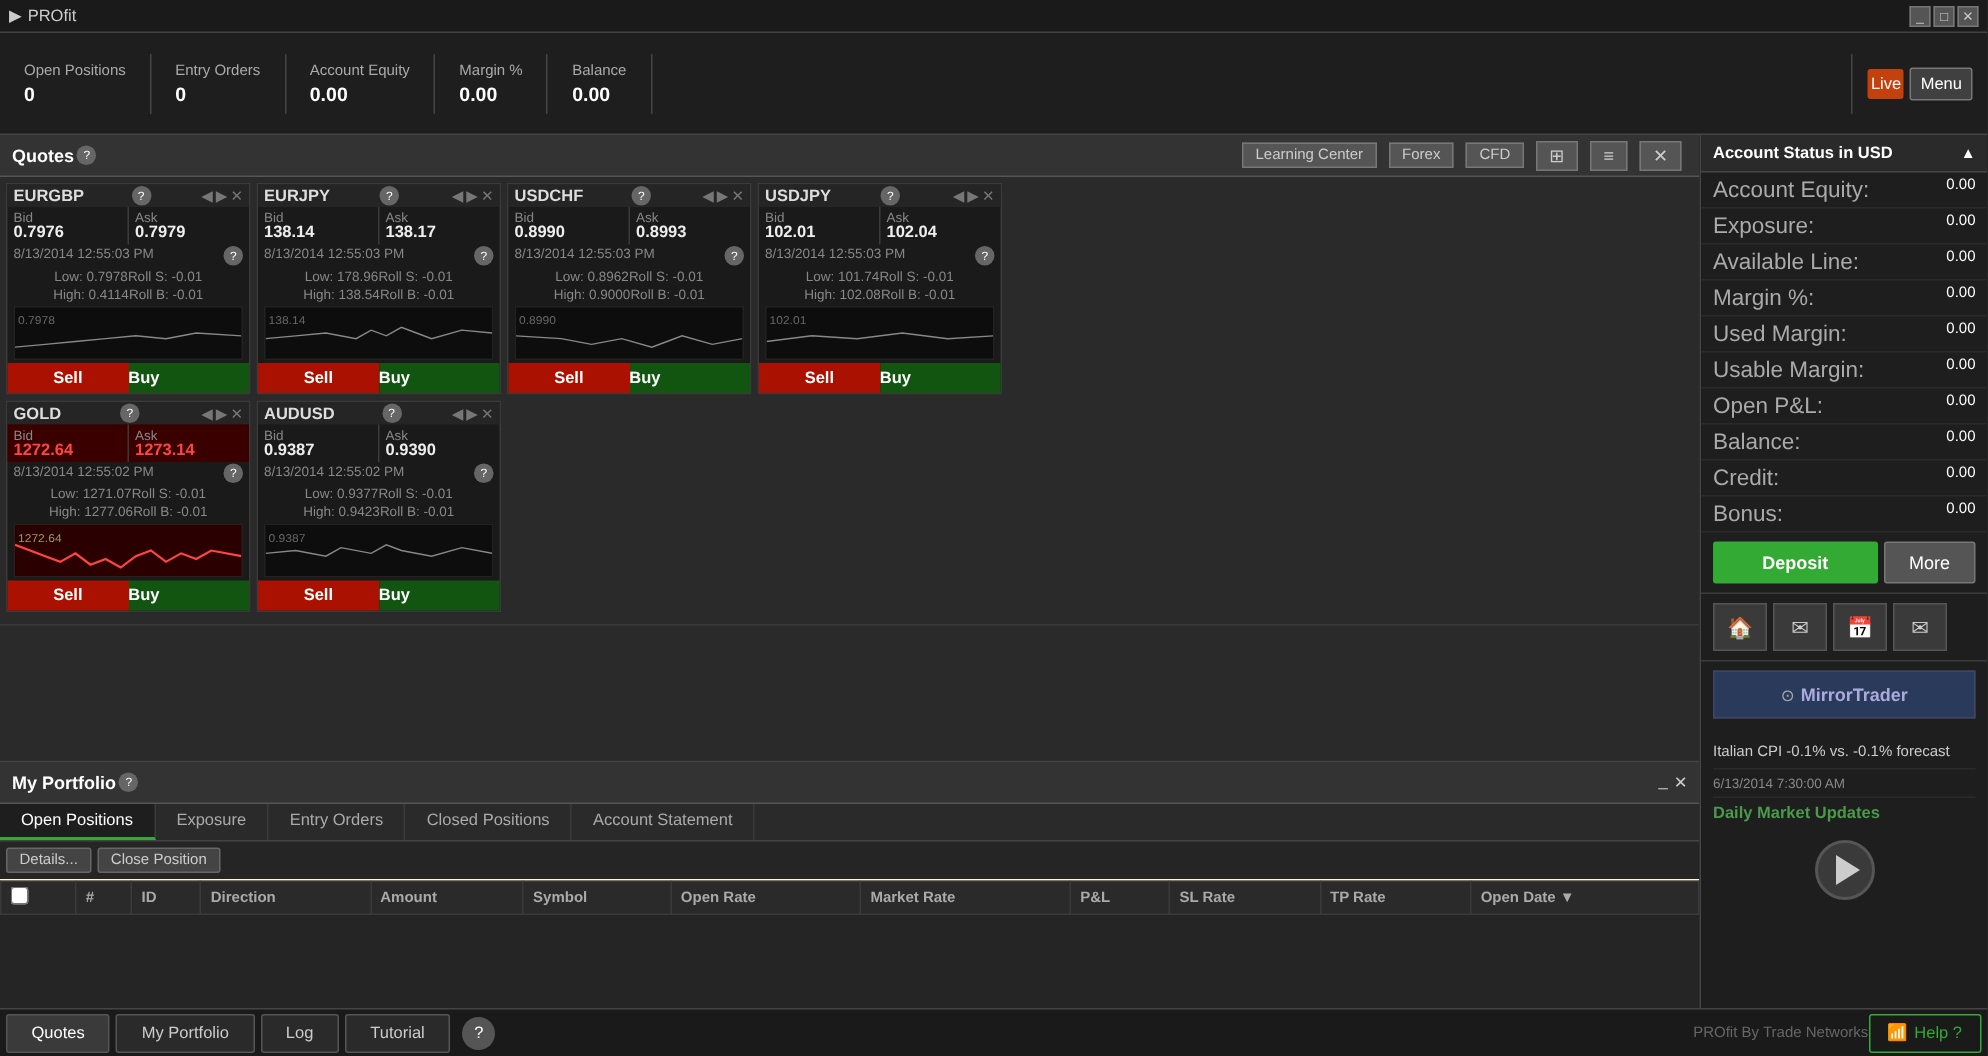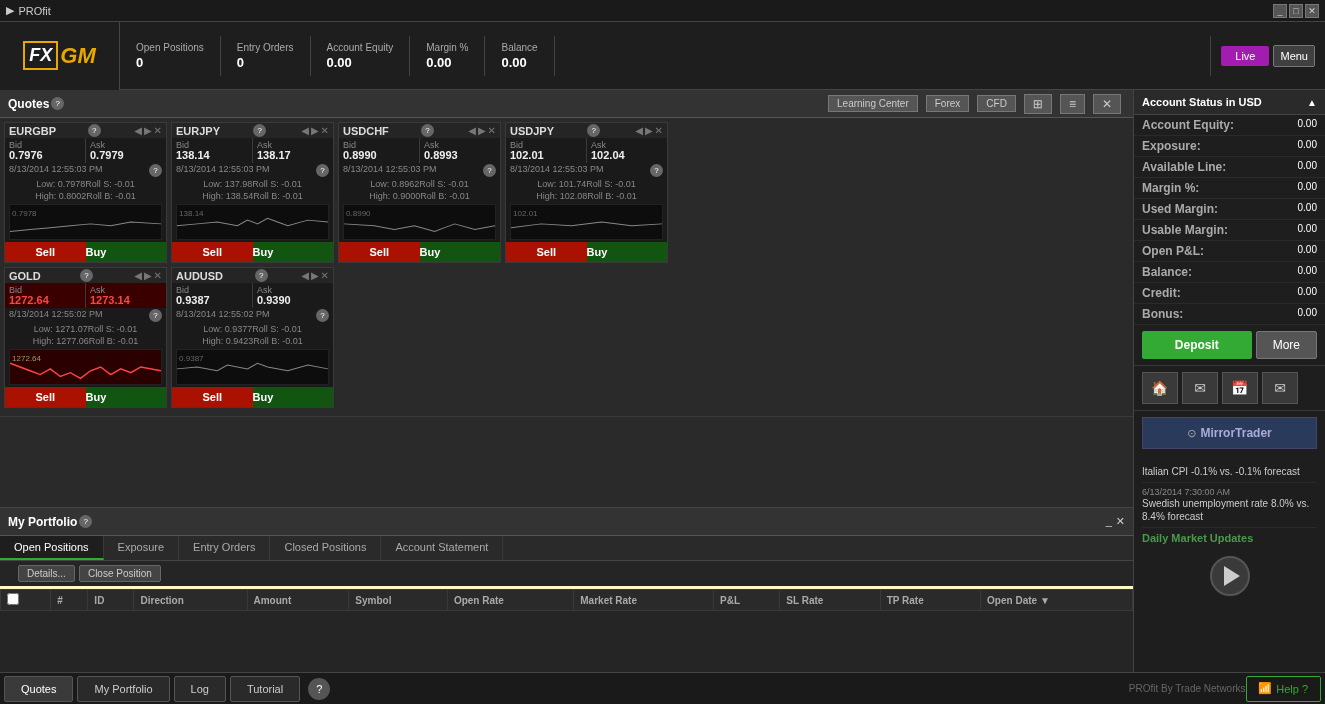--- a/index.html
+++ b/index.html
@@ -11,37 +11,37 @@
     #titlebar .win-btn { width: 14px; height: 14px; background: #555; border: 1px solid #777; font-size: 9px; color: #ccc; display: flex; align-items: center; justify-content: center; cursor: pointer; }
 
     
     #topbar { background: #1e1e1e; height: 68px; display: flex; align-items: center; border-bottom: 1px solid #444; }
     #logo { width: 120px; height: 68px; background: #1e1e1e; display: flex; align-items: center; justify-content: center; border-right: 1px solid #444; }
     #stats { display: flex; align-items: stretch; flex: 1; border-right: 1px solid #444; }
     .stat-block { padding: 6px 16px; border-right: 1px solid #444; display: flex; flex-direction: column; justify-content: center; }
     .stat-label { color: #aaa; font-size: 10px; }
     .stat-value { color: #fff; font-size: 13px; font-weight: bold; margin-top: 2px; }
     #live-menu { display: flex; align-items: center; gap: 4px; padding: 0 10px; }
-    .live-btn { background: #a21caf; color: white; border: none; padding: 4px 14px; font-size: 11px; cursor: pointer; border-radius: 2px; }
+    .live-btn { background: #c2410c; color: white; border: none; padding: 4px 2px; font-size: 11px; cursor: pointer; border-radius: 2px; }
     .menu-btn { background: #404040; color: white; border: 1px solid #777; padding: 4px 6px; font-size: 11px; cursor: pointer; border-radius: 2px; }
 
     
     #main { display: flex; height: calc(704px - 22px - 68px - 32px); }
     #content { flex: 1; display: flex; flex-direction: column; overflow: hidden; }
 
     
     #quotes-area { flex: 1; background: #2a2a2a; overflow: hidden; position: relative; }
     #quotes-header { background: #333; height: 28px; display: flex; align-items: center; padding: 0 8px; border-bottom: 1px solid #555; }
     .lc-btn { background: #555; color: #ccc; border: 1px solid #777; padding: 2px 8px; cursor: pointer; font-size: 10px; margin-right: 4px; }
 
     
     #right-panel { width: 192px; background: #1e1e1e; border-left: 1px solid #444; overflow-y: auto; }
     .account-status-header { background: #2a2a2a; padding: 6px 8px; font-size: 11px; font-weight: bold; color: #fff; border-bottom: 1px solid #444; display: flex; align-items: center; justify-content: space-between; }
     .account-row { display: flex; justify-content: space-between; padding: 3px 8px; border-bottom: 1px solid #2a2a2a; }
-    .account-label { color: #aaa; font-size: 12px; font-weight: bold; }
+    .account-label { color: #aaa; font-size: 15px; }
     .account-val { color: #fff; font-size: 10px; }
     .deposit-btn { background: #3a3; color: white; border: none; padding: 6px 16px; cursor: pointer; font-size: 12px; font-weight: bold; border-radius: 2px; flex: 1; }
     .more-btn { background: #555; color: white; border: 1px solid #777; padding: 6px 16px; cursor: pointer; font-size: 12px; border-radius: 2px; }
     .deposit-row { display: flex; gap: 4px; padding: 6px 8px; border-bottom: 1px solid #3a3a3a; }
     .icon-btn-row { display: flex; gap: 4px; padding: 6px 8px; border-bottom: 1px solid #3a3a3a; }
     .icon-btn { background: #3a3a3a; border: 1px solid #555; color: #ccc; width: 36px; height: 32px; cursor: pointer; display: flex; align-items: center; justify-content: center; font-size: 14px; }
     .mirror-trader { margin: 6px 8px; background: #2a3a5a; border: 1px solid #446; padding: 8px; display: flex; align-items: center; justify-content: center; cursor: pointer; }
     .mirror-text { color: #aad; font-size: 12px; font-weight: bold; }
 
     
@@ -55,21 +55,21 @@
     .play-triangle { width: 0; height: 0; border-top: 10px solid transparent; border-bottom: 10px solid transparent; border-left: 16px solid #ccc; margin-left: 4px; }
 
     
     #portfolio-area { height: 165px; background: #252525; border-top: 1px solid #444; }
     #portfolio-header { background: #333; height: 28px; display: flex; align-items: center; padding: 0 8px; border-bottom: 1px solid #555; }
     .portfolio-title { color: #fff; font-size: 12px; font-weight: bold; }
     .portfolio-controls { margin-left: auto; display: flex; gap: 4px; }
     #portfolio-tabs { display: flex; background: #2a2a2a; border-bottom: 1px solid #444; }
     .ptab { padding: 5px 14px; color: #aaa; cursor: pointer; font-size: 11px; border-right: 1px solid #3a3a3a; }
     .ptab.active { background: #1e1e1e; color: #fff; border-bottom: 2px solid #3a3; }
-    #portfolio-toolbar { display: flex; gap: 4px; padding: 4px 18px; border-bottom: 3px solid #fef9c3; }
+    #portfolio-toolbar { display: flex; gap: 4px; padding: 4px 4px; border-bottom: 1px solid #fef9c3; }
     .port-btn { background: #444; color: #ccc; border: 1px solid #666; padding: 2px 8px; cursor: pointer; font-size: 10px; border-radius: 2px; }
     #portfolio-table { width: 100%; border-collapse: collapse; }
     #portfolio-table th { background: #2a2a2a; color: #aaa; font-size: 10px; padding: 3px 6px; border: 1px solid #3a3a3a; text-align: left; cursor: pointer; }
     input[type=checkbox] { width: 12px; height: 12px; }
 
     
     #bottombar { background: #1a1a1a; height: 32px; display: flex; align-items: center; border-top: 1px solid #444; padding: 0 4px; }
     .bottom-btn { background: #2a2a2a; color: #ccc; border: 1px solid #555; padding: 4px 16px; cursor: pointer; font-size: 11px; margin-right: 4px; border-radius: 2px; height: 26px; }
     .bottom-btn.active { background: #3a3a3a; color: #fff; }
     .help-btn { background: #1a1a1a; color: #3a3; border: 1px solid #3a3; padding: 4px 12px; cursor: pointer; font-size: 11px; margin-left: auto; border-radius: 2px; height: 26px; display: flex; align-items: center; gap: 4px; }
@@ -117,28 +117,20 @@
   <span style="margin-right:4px;">▶</span>
   <span style="color:#ccc;font-size:11px;flex:1;">PROfit</span>
   <div class="win-btns">
     <div class="win-btn">_</div>
     <div class="win-btn">□</div>
     <div class="win-btn">✕</div>
   </div>
 </div>
 
 <div id="topbar">
-  <div id="logo">
-    <div style="display:flex;align-items:center;">
-      <div style="border:2px solid #e8a800;padding:2px 4px;margin-right:2px;">
-        <span style="color:#fff;font-size:18px;font-weight:900;font-style:italic;">FX</span>
-      </div>
-      <span style="color:#e8a800;font-size:22px;font-weight:900;font-style:italic;">GM</span>
-    </div>
-  </div>
   <div id="stats">
     <div class="stat-block">
       <span class="stat-label">Open Positions</span>
       <span class="stat-value">0</span>
     </div>
     <div class="stat-block">
       <span class="stat-label">Entry Orders</span>
       <span class="stat-value">0</span>
     </div>
     <div class="stat-block">
@@ -204,21 +196,21 @@
             </div>
             <div class="qcard-date">
               <span>8/13/2014 12:55:03 PM</span>
               <span class="help-circle">?</span>
             </div>
             <div class="qcard-rolls">
               <span>Low: 0.7978</span>
               <span>Roll S: -0.01</span>
             </div>
             <div class="qcard-rolls">
-              <span>High: 0.8002</span>
+              <span>High: 0.4114</span>
               <span>Roll B: -0.01</span>
             </div>
             <div class="qcard-chart">
               <svg viewBox="0 0 150 36" preserveAspectRatio="none">
                 <polyline points="0,28 20,26 40,24 60,22 80,20 100,22 120,18 150,20" stroke="#888" stroke-width="1" fill="none"></polyline>
                 <text x="2" y="12" fill="#666" font-size="8">0.7978</text>
               </svg>
             </div>
             <div class="qcard-btns">
               <button class="qcard-sell">Sell</button>
@@ -245,21 +237,21 @@
               <div class="qcard-side">
                 <div class="qcard-lbl">Ask</div>
                 <div class="qcard-price">138.17</div>
               </div>
             </div>
             <div class="qcard-date">
               <span>8/13/2014 12:55:03 PM</span>
               <span class="help-circle">?</span>
             </div>
             <div class="qcard-rolls">
-              <span>Low: 137.98</span>
+              <span>Low: 178.96</span>
               <span>Roll S: -0.01</span>
             </div>
             <div class="qcard-rolls">
               <span>High: 138.54</span>
               <span>Roll B: -0.01</span>
             </div>
             <div class="qcard-chart">
               <svg viewBox="0 0 150 36" preserveAspectRatio="none">
                 <text x="2" y="12" fill="#666" font-size="8">138.14</text>
                 <polyline points="0,22 20,20 40,18 60,22 70,16 80,20 90,14 100,18 110,22 130,16 150,18" stroke="#888" stroke-width="1" fill="none"></polyline>
@@ -569,21 +561,20 @@
       <span style="color:#aaa;font-size:11px;margin-right:4px;">⊙</span>
       <span class="mirror-text">MirrorTrader</span>
     </div>
 
     <div class="news-section">
       <div class="news-item">
         <div class="news-title">Italian CPI -0.1% vs. -0.1% forecast</div>
       </div>
       <div class="news-item">
         <div class="news-date">6/13/2014 7:30:00 AM</div>
-        <div class="news-title">Swedish unemployment rate 8.0% vs. 8.4% forecast</div>
       </div>
 
       <div class="daily-updates-title">Daily Market Updates</div>
       <div class="play-btn-container">
         <div class="play-btn">
           <div class="play-triangle"></div>
         </div>
       </div>
     </div>
   </div>

